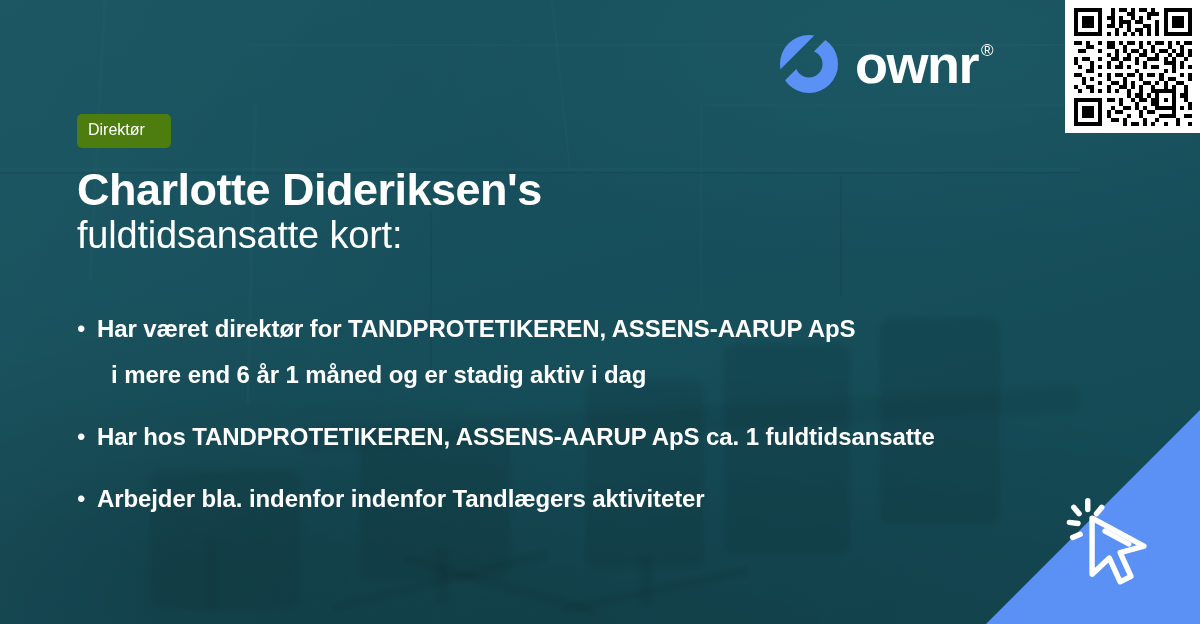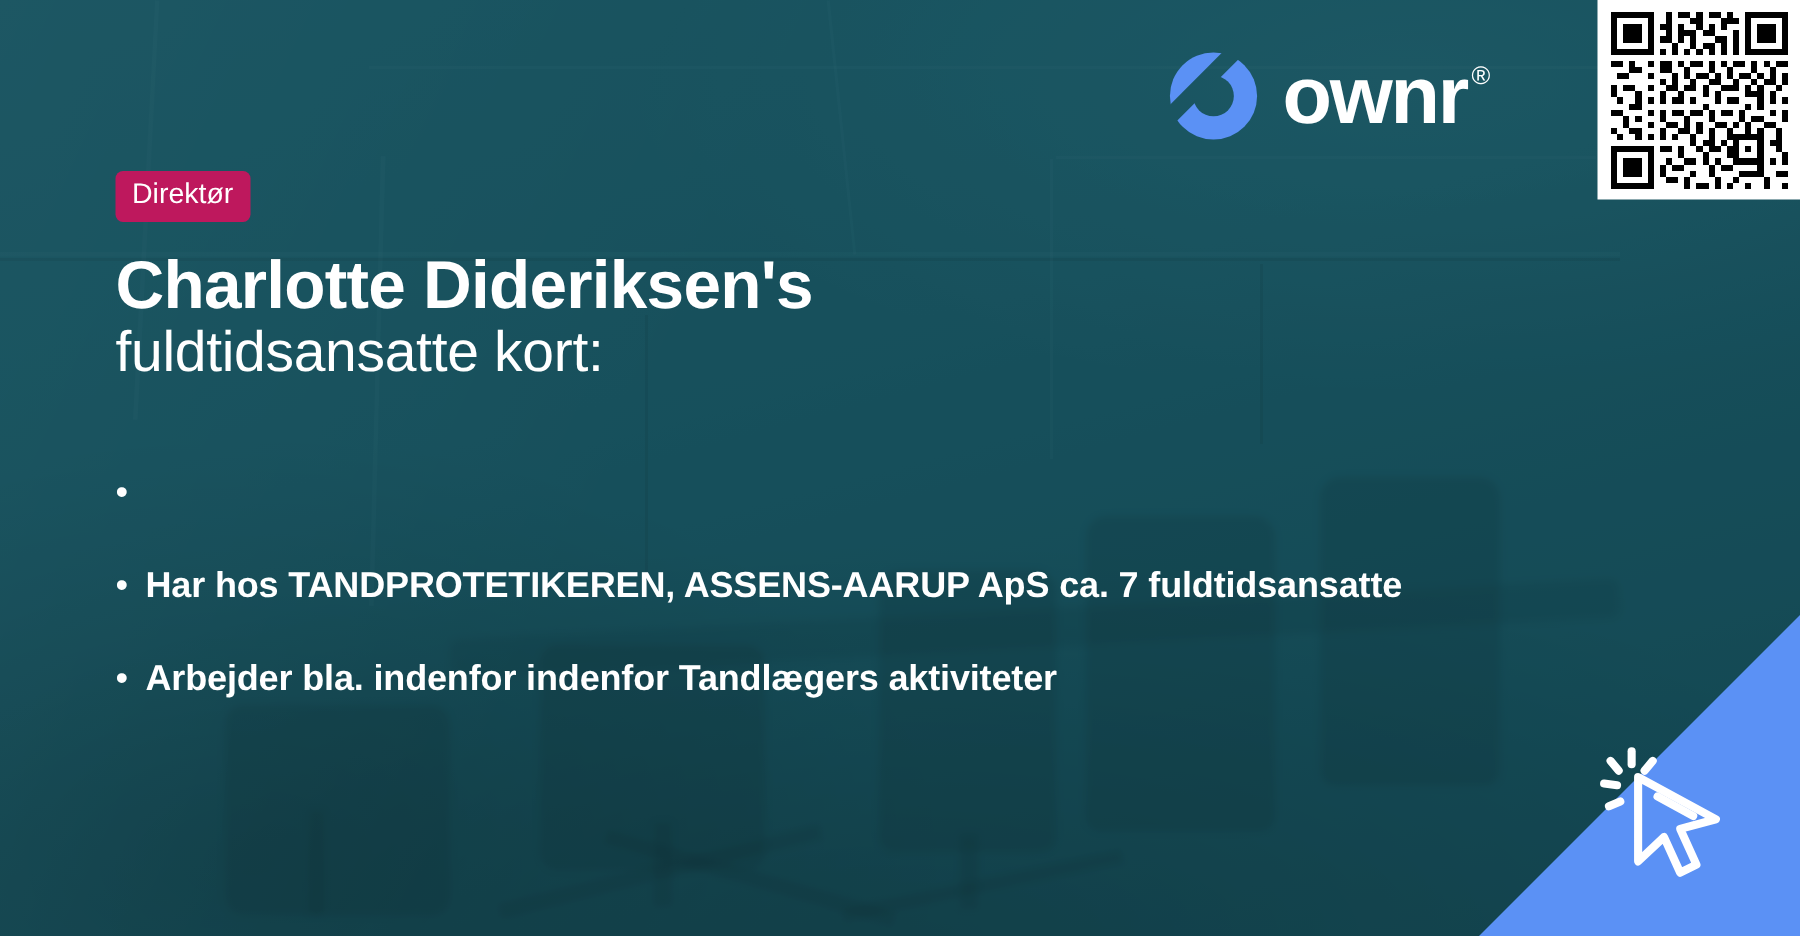--- a/index.html
+++ b/index.html
@@ -59,23 +59,23 @@
   
   .qr-panel{
     position:absolute;left:1065px;top:0px;width:135px;height:133px;
     background:#ffffff;display:flex;align-items:center;justify-content:center;
   }
   .qr-img{display:block;width:118px;height:118px;image-rendering:pixelated;}
 
   
   .badge{
     position:absolute;left:77px;top:114px;
-    background:#be185d;color:#ffffff;
-    font-size:19px;line-height:20px;font-weight:normal;
-    padding:6px 11px 8px 11px;border-radius:5px;
+    background:#4d7c0f;color:#ffffff;
+    font-size:16px;line-height:20px;font-weight:normal;
+    padding:6px 26px 8px 11px;border-radius:5px;
     white-space:nowrap;
   }
   .title{
     position:absolute;left:77px;top:164px;
     color:#ffffff;font-size:45px;line-height:52px;font-weight:bold;
     letter-spacing:-.5px;white-space:nowrap;
   }
   .subtitle{
     position:absolute;left:77px;top:212px;
     color:#ffffff;font-size:38px;line-height:46px;font-weight:normal;
@@ -348,26 +348,30 @@
 
   <div class="badge">Direktør</div>
 
   <div class="title">Charlotte Dideriksen's</div>
   <div class="subtitle">fuldtidsansatte kort:</div>
 
   <div class="bullets">
 
     <div class="bullet">
       <span class="dot">•</span>
+      <span class="btext">
+        <span>Har været direktør for TANDPROTETIKEREN, ASSENS-AARUP ApS</span>
+        <span class="l2">i mere end 6 år 1 måned og er stadig aktiv i dag</span>
+      </span>
     </div>
 
     <div class="bullet" style="margin-top:28px;">
       <span class="dot">•</span>
       <span class="btext">
-        <span>Har hos TANDPROTETIKEREN, ASSENS-AARUP ApS ca. 7 fuldtidsansatte</span>
+        <span>Har hos TANDPROTETIKEREN, ASSENS-AARUP ApS ca. 1 fuldtidsansatte</span>
       </span>
     </div>
 
     <div class="bullet" style="margin-top:28px;">
       <span class="dot">•</span>
       <span class="btext">
         <span>Arbejder bla. indenfor indenfor Tandlægers aktiviteter</span>
       </span>
     </div>
 

